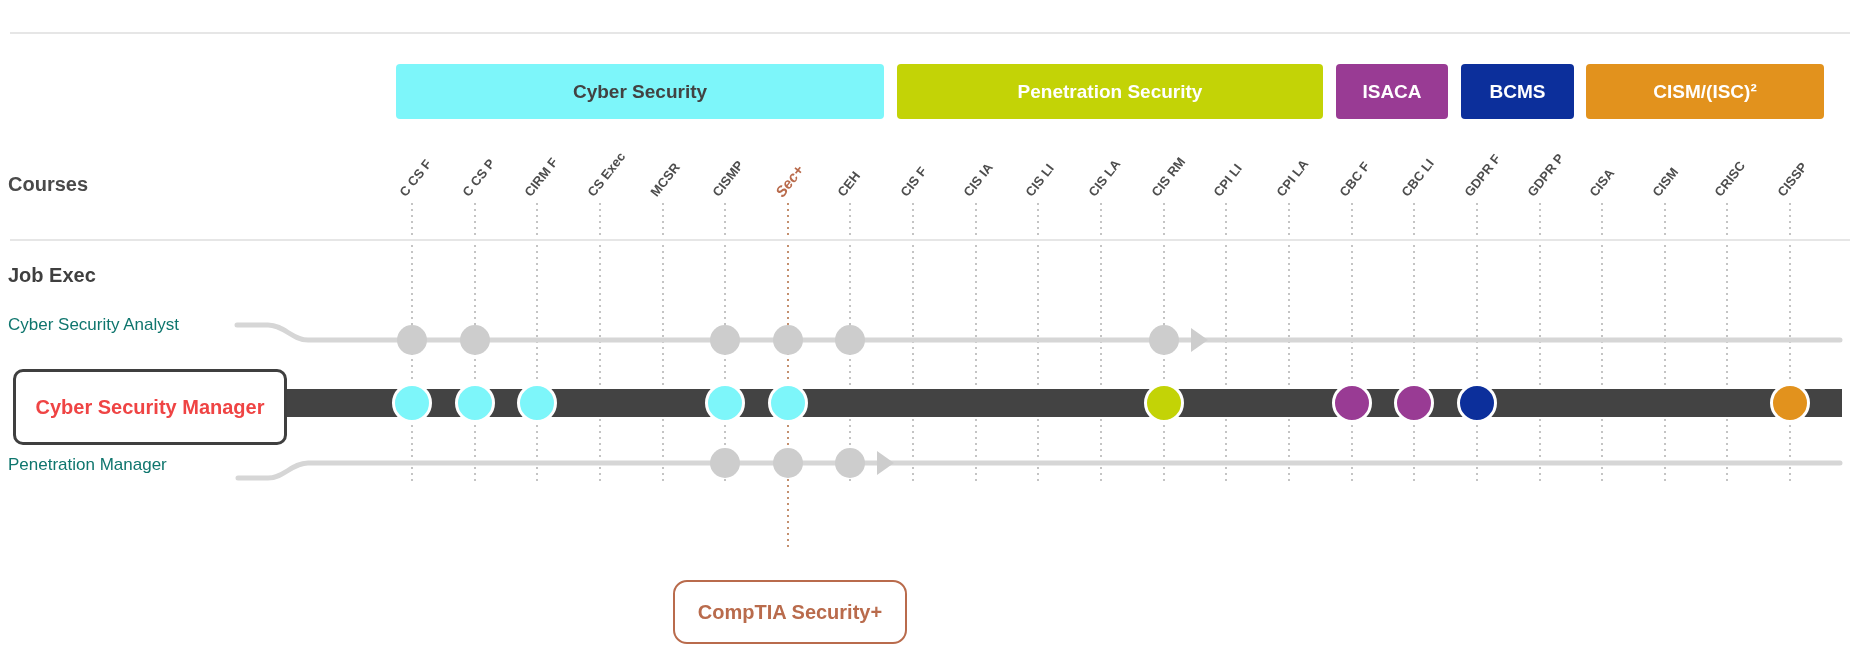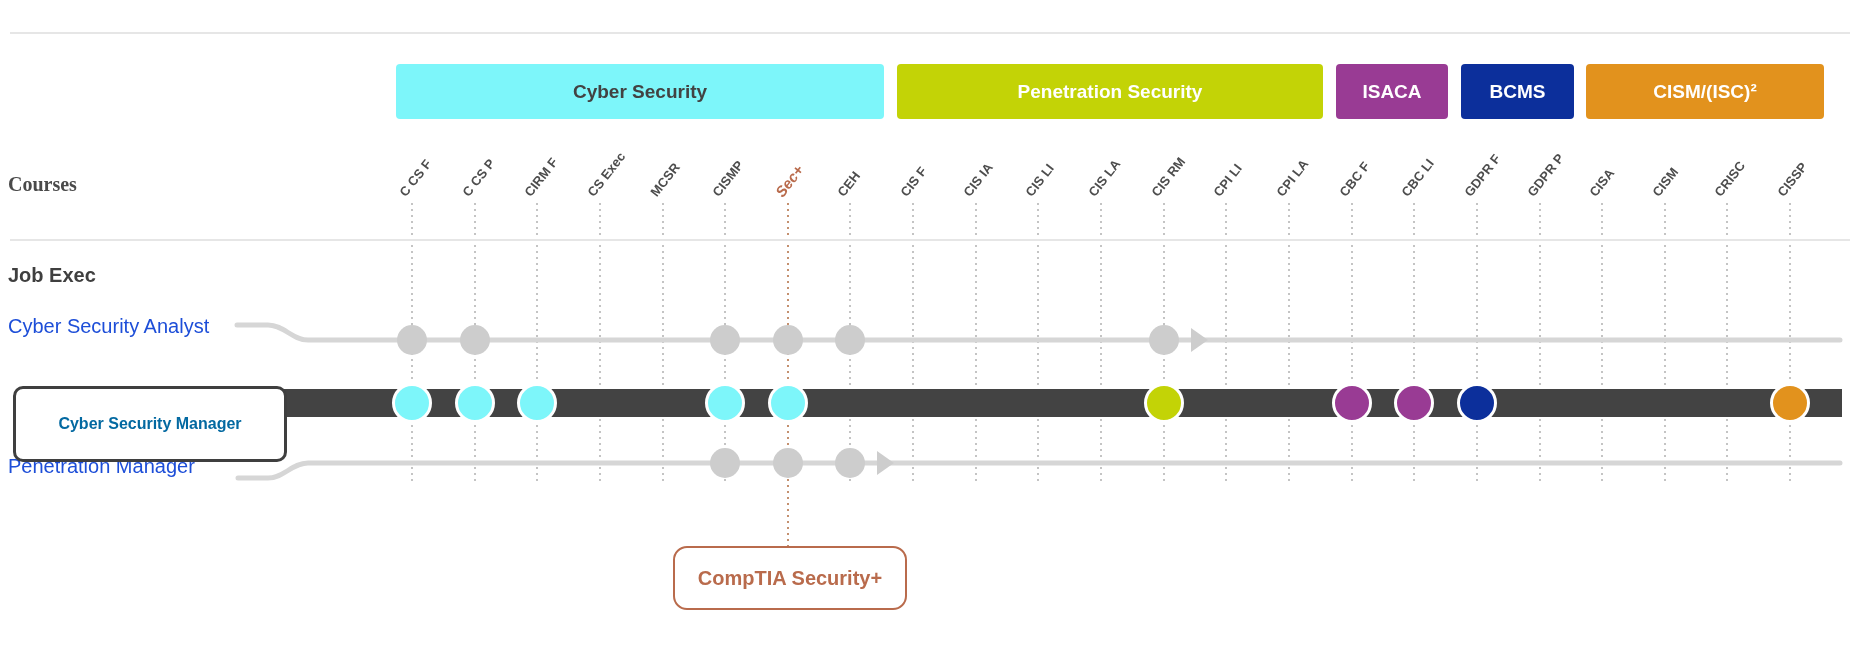--- a/index.html
+++ b/index.html
@@ -1,58 +1,58 @@
 <!DOCTYPE html>
 <html><head>
 <meta charset="utf-8">
 <style>
   html,body{margin:0;padding:0;background:#fff;}
   #diagram{position:relative;width:1850px;height:650px;background:#fff;overflow:hidden;
            font-family:"Liberation Sans",sans-serif;}
   .hr{position:absolute;left:10px;width:1840px;height:2px;background:#E6E6E6;}
   .section-title{position:absolute;left:8px;color:#4A4A4A;font-size:20px;font-weight:600;white-space:nowrap;}
-  .role-label{position:absolute;left:8px;color:#1d4ed8;font-size:20px;white-space:nowrap;}
+  .role-label{position:absolute;left:8px;color:#0f766e;font-size:17px;white-space:nowrap;}
   .cat{position:absolute;top:64px;height:55px;border-radius:4px;display:flex;align-items:center;
        justify-content:center;font-size:19px;font-weight:bold;white-space:nowrap;}
   .course-label{position:absolute;height:16px;line-height:16px;font-size:13px;font-weight:bold;color:#4D4D4D;
        white-space:nowrap;transform:rotate(-52deg);transform-origin:left bottom;}
   .course-label.hl{font-style:italic;font-size:15px;}
   .colline{position:absolute;width:2px;z-index:0;
        background-image:repeating-linear-gradient(to bottom,#C4C4C4 0 2px,transparent 2px 6px);}
   .colline.hl{background-image:repeating-linear-gradient(to bottom,#C4906F 0 2px,transparent 2px 6px);}
   .tracks{position:absolute;left:0;top:0;z-index:1;}
   .bar{position:absolute;left:150px;top:389px;width:1692px;height:28px;background:#434343;z-index:1;}
   .dot{position:absolute;border-radius:50%;z-index:2;}
   .dot.minor{width:30px;height:30px;background:#CDCDCD;}
   .dot.major{width:34px;height:34px;border:3px solid #fff;}
   .arrow{position:absolute;width:0;height:0;border-top:12px solid transparent;border-bottom:12px solid transparent;
        border-left:17px solid #CDCDCD;z-index:2;}
-  .role-box{position:absolute;left:13px;top:386px;width:268px;height:70px;background:#fff;border:3px solid #3F3F3F;
-       border-radius:10px;display:flex;align-items:center;justify-content:center;font-size:16px;font-weight:bold;
-       color:#0369a1;z-index:3;white-space:nowrap;}
-  .callout{position:absolute;left:673px;top:546px;width:230px;height:60px;border:2px solid #B96B4C;border-radius:14px;
+  .role-box{position:absolute;left:13px;top:369px;width:268px;height:70px;background:#fff;border:3px solid #3F3F3F;
+       border-radius:10px;display:flex;align-items:center;justify-content:center;font-size:20px;font-weight:bold;
+       color:#ef4444;z-index:3;white-space:nowrap;}
+  .callout{position:absolute;left:673px;top:580px;width:230px;height:60px;border:2px solid #B96B4C;border-radius:14px;
        background:#fff;display:flex;align-items:center;justify-content:center;color:#B96B4C;font-size:20px;
        font-weight:bold;z-index:2;white-space:nowrap;}
 </style>
 </head>
 <body>
 
 <div id="diagram">
 
   <div class="hr" style="top:32px;"></div>
 
   <div>
       <div class="cat" style="left: 396px; width: 488px; background: rgb(125, 246, 250); color: rgb(66, 66, 66);">Cyber Security</div>
       <div class="cat" style="left: 897px; width: 426px; background: rgb(195, 211, 6); color: rgb(255, 255, 255);">Penetration Security</div>
       <div class="cat" style="left: 1336px; width: 112px; background: rgb(153, 59, 148); color: rgb(255, 255, 255);">ISACA</div>
       <div class="cat" style="left: 1461px; width: 113px; background: rgb(12, 47, 155); color: rgb(255, 255, 255);">BCMS</div>
       <div class="cat" style="left: 1586px; width: 238px; background: rgb(226, 146, 29); color: rgb(255, 255, 255);">CISM/(ISC)²</div>
     </div>
 
-  <div class="section-title" style="top:173px;font-family:Liberation Serif, serif;">Courses</div>
+  <div class="section-title" style="top:173px;">Courses</div>
 
   <div>
       <div class="course-label" style="left: 409px; top: 184px;">C CS F</div>
       <div class="course-label" style="left: 472px; top: 184px;">C CS P</div>
       <div class="course-label" style="left: 534px; top: 184px;">CIRM F</div>
       <div class="course-label" style="left: 597px; top: 184px;">CS Exec</div>
       <div class="course-label" style="left: 660px; top: 184px;">MCSR</div>
       <div class="course-label" style="left: 722px; top: 184px;">CISMP</div>
       <div class="course-label hl" style="color: rgb(185, 107, 76); left: 785px; top: 184px;">Sec+</div>
       <div class="course-label" style="left: 847px; top: 184px;">CEH</div>

